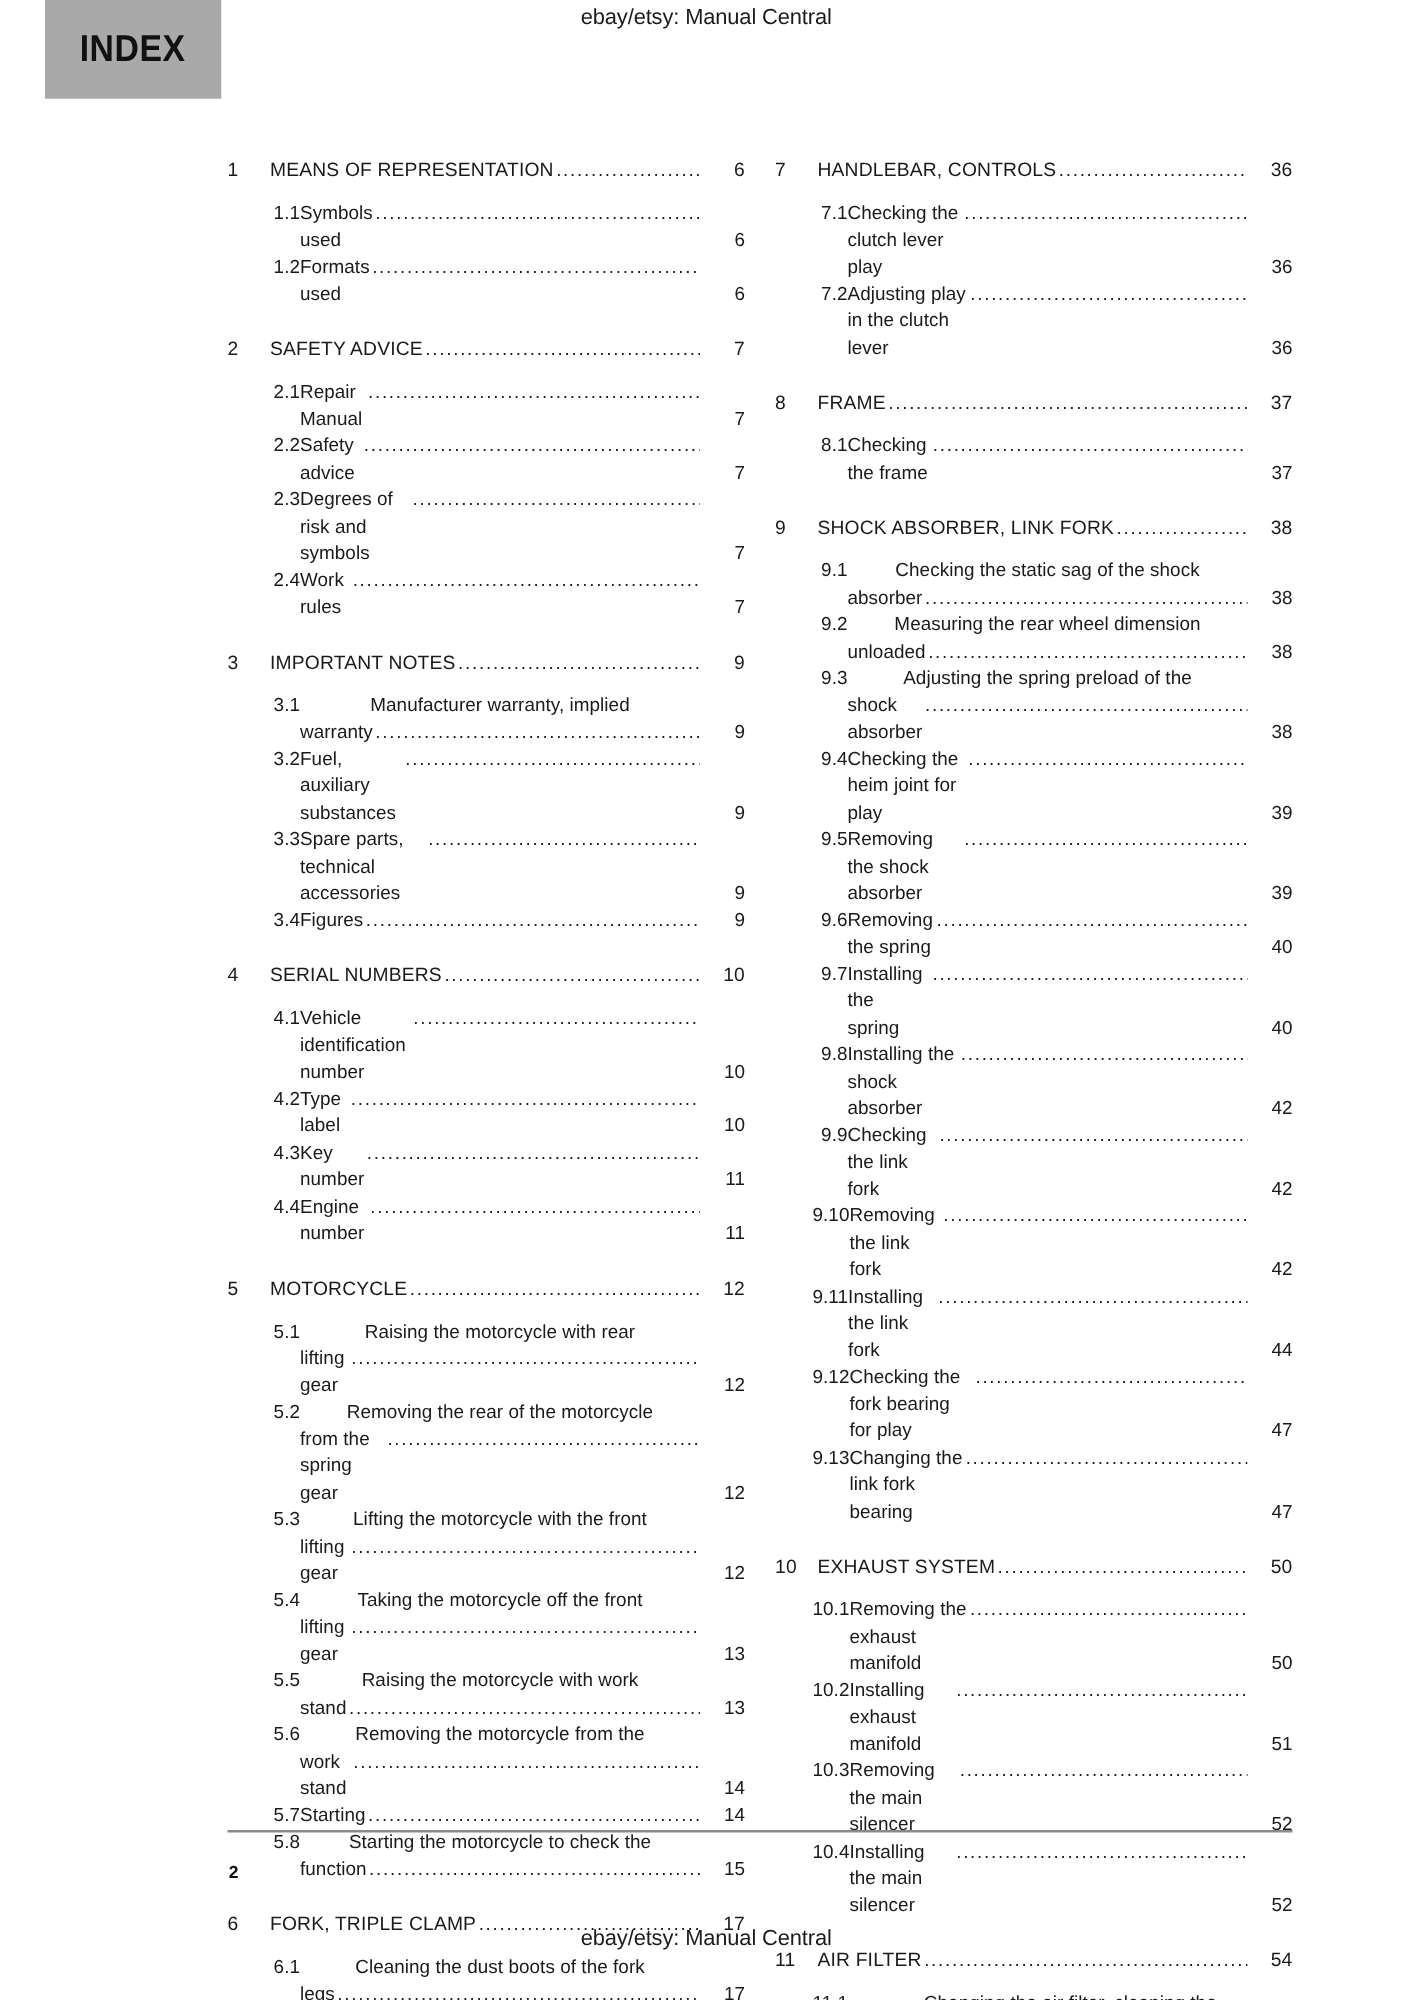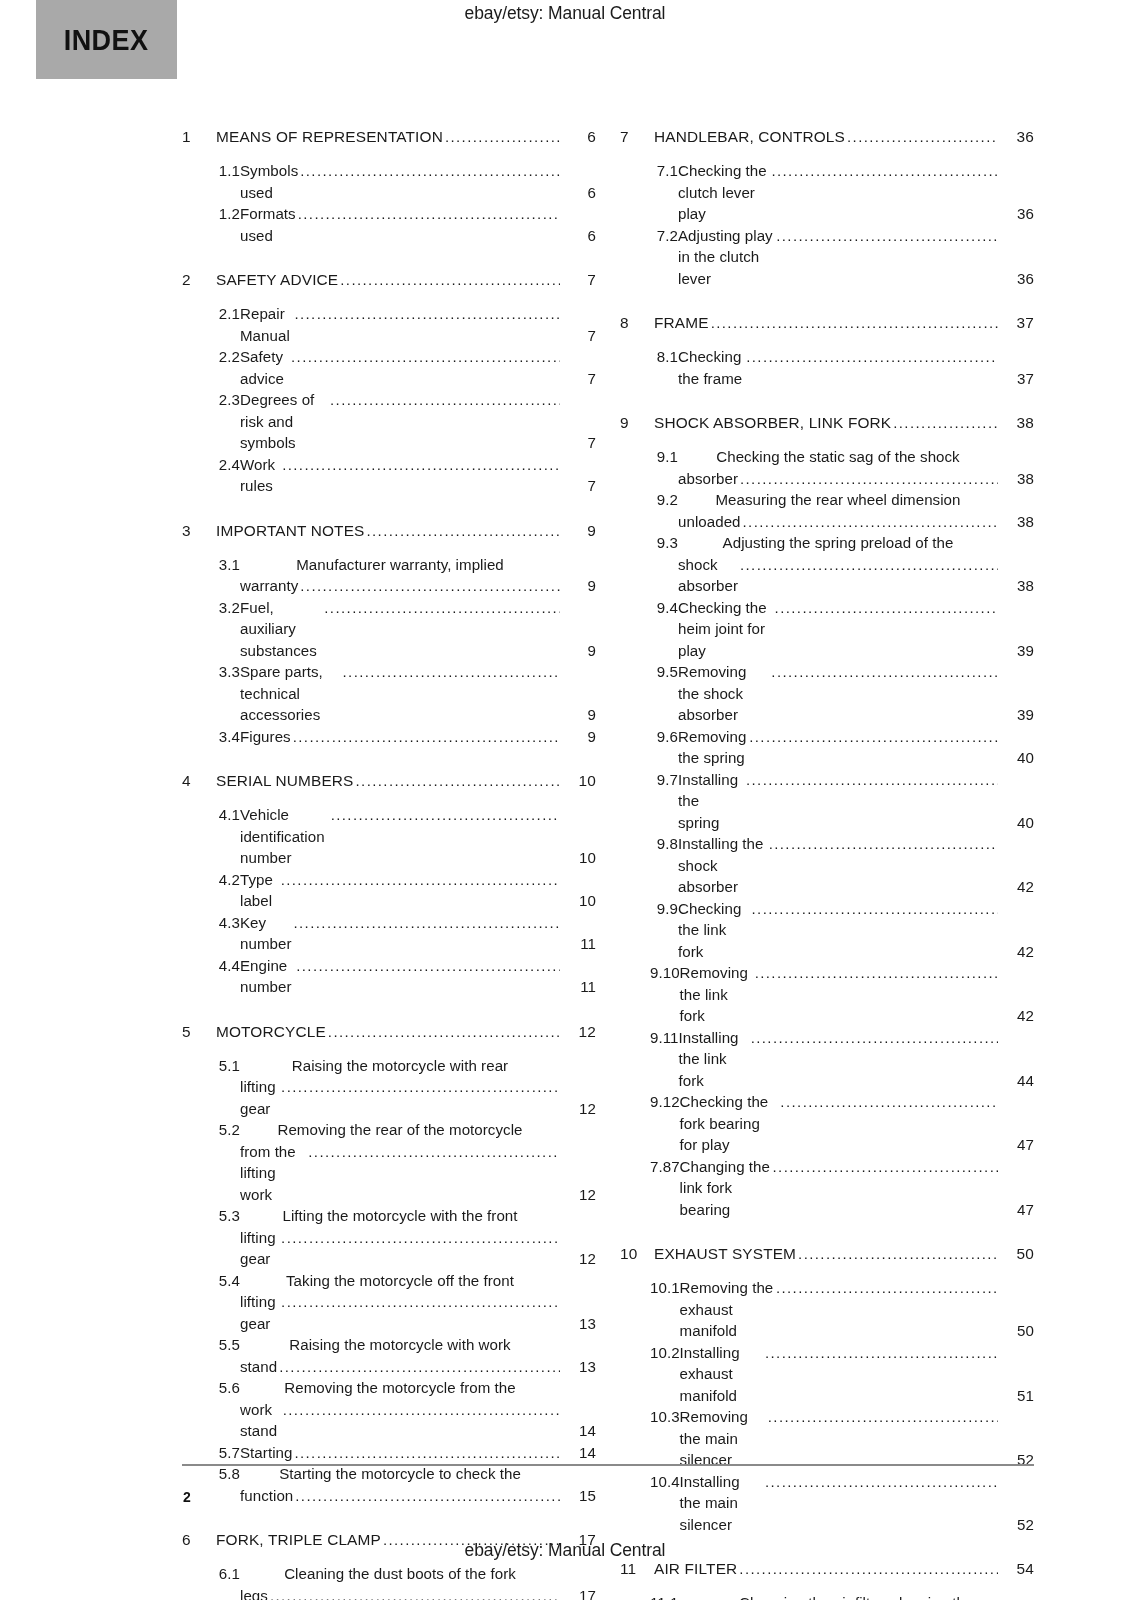--- a/index.html
+++ b/index.html
@@ -367,21 +367,21 @@
               <span class="leader-fill">..........................................................................................</span>
             </span>
           </span>
           <span class="pg">12</span>
         </div>
         <div class="subsec">
           <span class="num">5.2</span>
           <span class="title-wrap">
             <span class="wrap-line">Removing the rear of the motorcycle</span>
             <span class="leader-row">
-              <span>from the lifting work</span>
+              <span>from the spring gear</span>
               <span class="leader-fill">..........................................................................................</span>
             </span>
           </span>
           <span class="pg">12</span>
         </div>
         <div class="subsec">
           <span class="num">5.3</span>
           <span class="title-wrap">
             <span class="wrap-line">Lifting the motorcycle with the front</span>
             <span class="leader-row">
@@ -645,21 +645,21 @@
           <span class="num">9.12</span>
           <span class="title-wrap">
             <span class="leader-row">
               <span>Checking the fork bearing for play</span>
               <span class="leader-fill">..........................................................................................</span>
             </span>
           </span>
           <span class="pg">47</span>
         </div>
         <div class="subsec">
-          <span class="num">7.87</span>
+          <span class="num">9.13</span>
           <span class="title-wrap">
             <span class="leader-row">
               <span>Changing the link fork bearing</span>
               <span class="leader-fill">..........................................................................................</span>
             </span>
           </span>
           <span class="pg">47</span>
         </div>
       </div>
       <div class="chapter">

